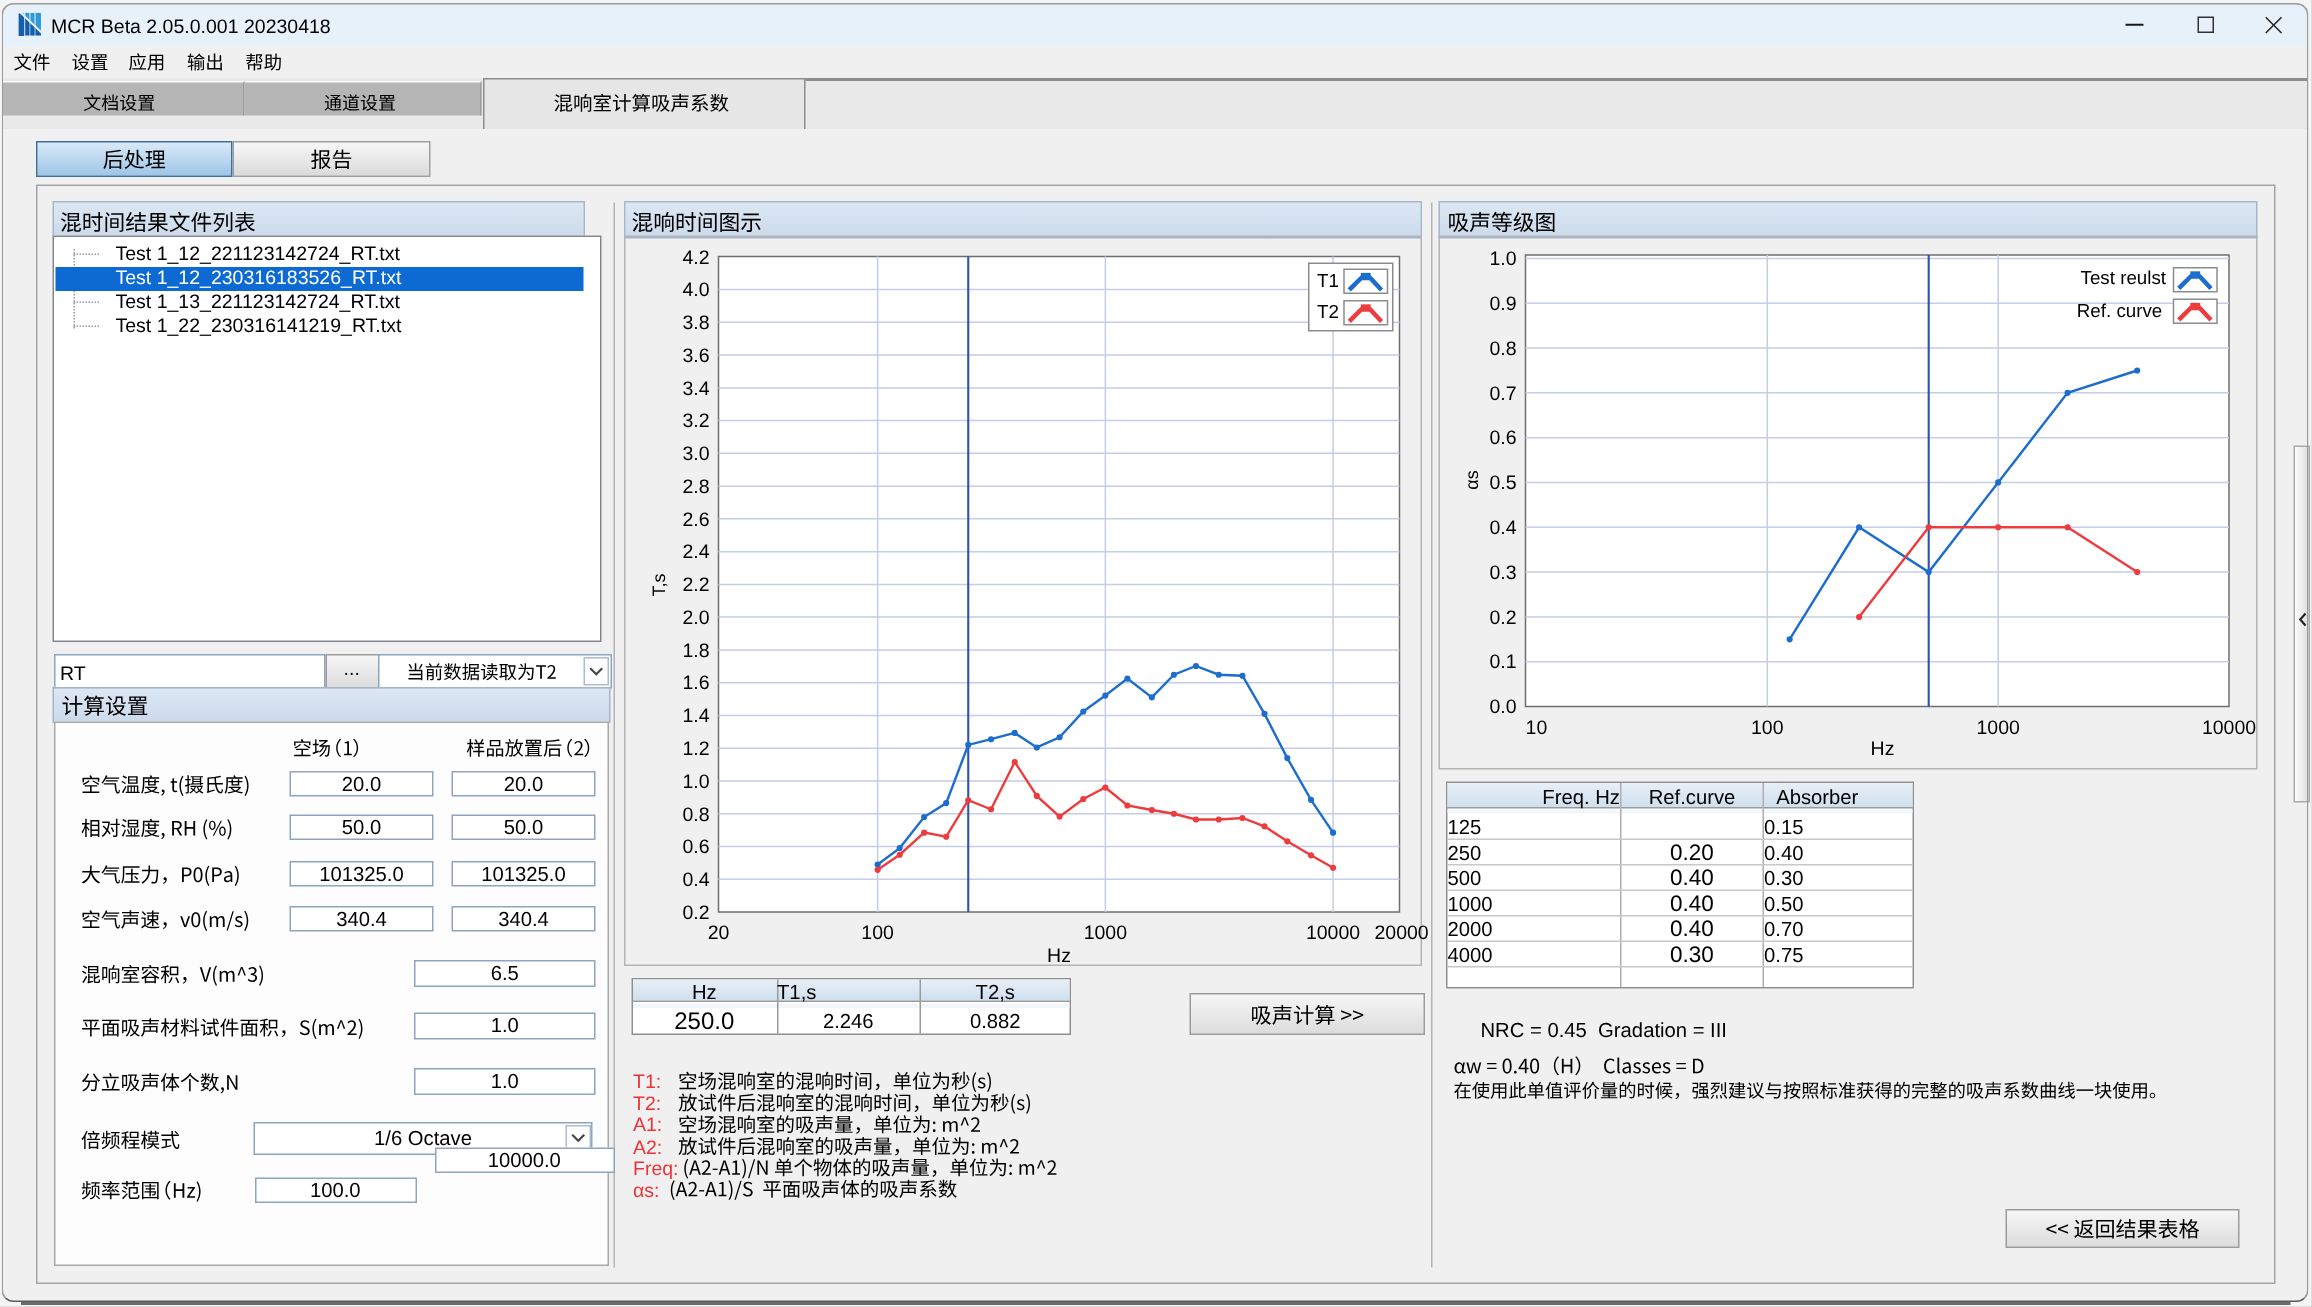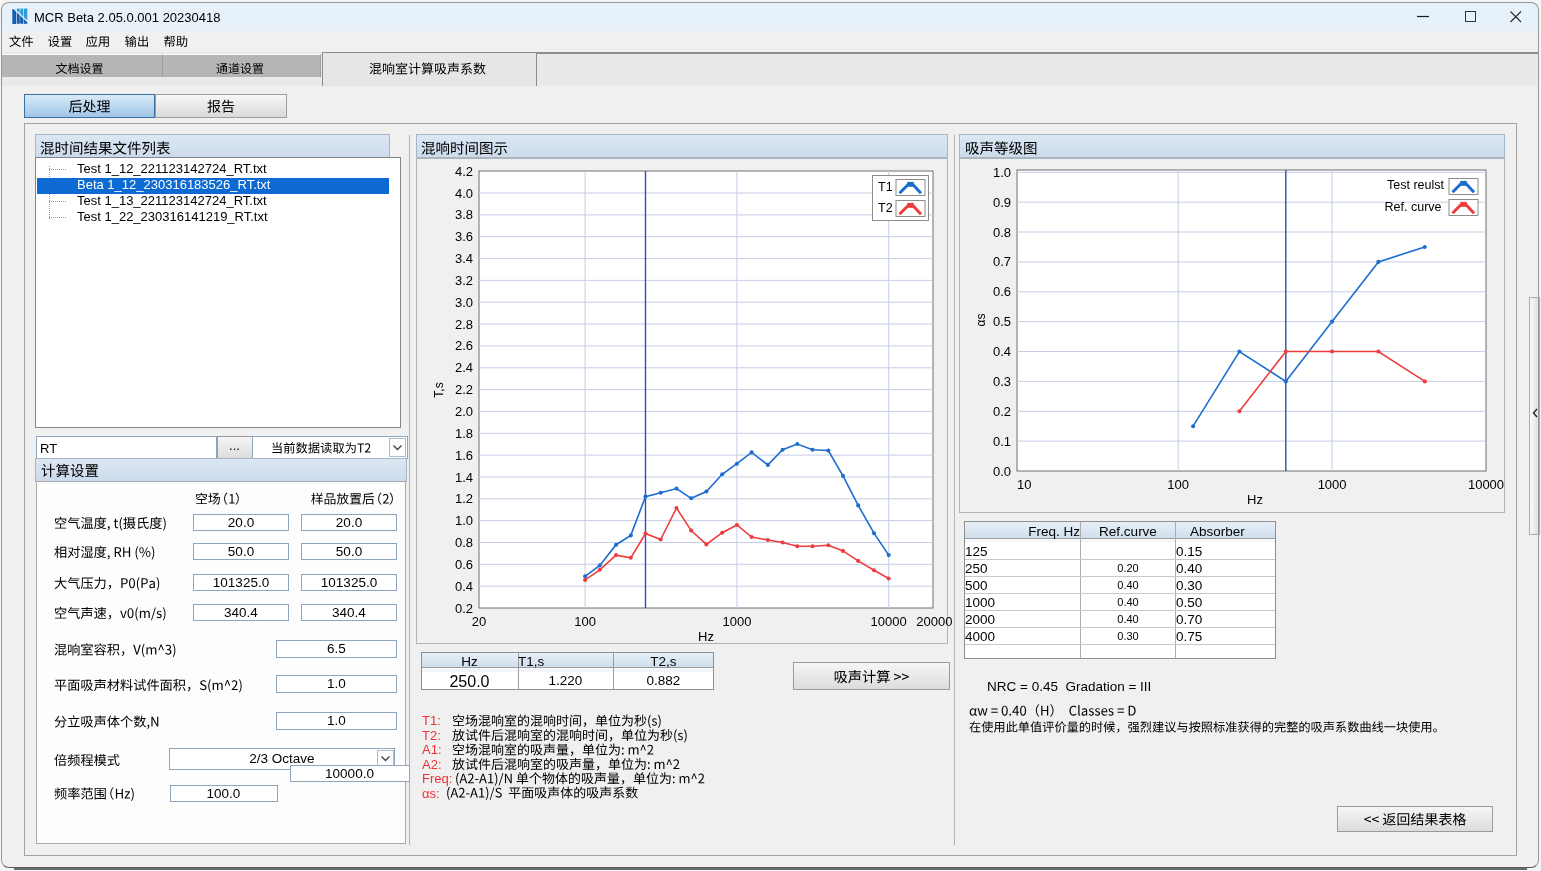--- a/index.html
+++ b/index.html
@@ -69,21 +69,21 @@
 
   <div class="abs" style="left:49px;top:166px;width:1px;height:53px;border-left:1px dotted #9a9a9a"></div>
   <div class="abs" style="left:49px;top:168.5px;width:17px;height:55px">
     <div class="abs" style="left:0;top:0;width:17px;border-top:1px dotted #9a9a9a"></div>
     <div class="abs" style="left:0;top:16px;width:17px;border-top:1px dotted #9a9a9a"></div>
     <div class="abs" style="left:0;top:32px;width:17px;border-top:1px dotted #9a9a9a"></div>
     <div class="abs" style="left:0;top:48px;width:17px;border-top:1px dotted #9a9a9a"></div>
   </div>
   <div class="abs" style="left:37px;top:177.5px;width:352px;height:16px;background:#0c6ad2"></div>
   <div class="abs" style="left:77px;top:161px;font-size:13px;line-height:16px;white-space:pre">Test 1_12_221123142724_RT.txt
-<span style="color:#fff">Beta 1_12_230316183526_RT.txt</span>
+<span style="color:#fff">Test 1_12_230316183526_RT.txt</span>
 Test 1_13_221123142724_RT.txt
 Test 1_22_230316141219_RT.txt</div>
 
   <div class="abs" style="left:36px;top:436px;width:181px;height:23px;background:#fff;border:1px solid #8ea4bf"></div>
   <div class="abs" style="left:40px;top:441px;font-size:13px">RT</div>
   <div class="btn abs" style="left:216.5px;top:436px;width:36px;height:23px;text-align:center;font-size:13px;line-height:17px">...</div>
   <div class="abs" style="left:252px;top:436px;width:156px;height:23px;background:#fff;border:1px solid #8ea4bf"></div>
   <div class="abs" style="left:389px;top:438px;width:17px;height:19px;background:#fdfdfd;border:1px solid #adbccf"></div>
   <svg class="abs" style="left:391px;top:444px" width="13" height="8" viewBox="0 0 13 8">
       <path d="M2.5 1.5l4 4 4-4" fill="none" stroke="#444" stroke-width="1.4"></path>
@@ -96,41 +96,41 @@
   <div class="inp abs" style="left:301px;top:514px;width:96px;height:17px">20.0</div>
   <div class="inp abs" style="left:193px;top:543px;width:96px;height:17px">50.0</div>
   <div class="inp abs" style="left:301px;top:543px;width:96px;height:17px">50.0</div>
   <div class="inp abs" style="left:193px;top:574px;width:96px;height:17px">101325.0</div>
   <div class="inp abs" style="left:301px;top:574px;width:96px;height:17px">101325.0</div>
   <div class="inp abs" style="left:193px;top:604px;width:96px;height:17px">340.4</div>
   <div class="inp abs" style="left:301px;top:604px;width:96px;height:17px">340.4</div>
   <div class="inp abs" style="left:276px;top:640px;width:121px;height:18px">6.5</div>
   <div class="inp abs" style="left:276px;top:675px;width:121px;height:18px">1.0</div>
   <div class="inp abs" style="left:276px;top:712px;width:121px;height:18px">1.0</div>
-  <div class="abs" style="left:169px;top:748px;width:226px;height:22px;background:#fff;border:1px solid #8ea4bf;text-align:center;font-size:13.5px;line-height:20px">2/3 Octave</div>
+  <div class="abs" style="left:169px;top:748px;width:226px;height:22px;background:#fff;border:1px solid #8ea4bf;text-align:center;font-size:13.5px;line-height:20px">1/6 Octave</div>
   <div class="abs" style="left:377px;top:750px;width:17px;height:18px;background:#fdfdfd;border:1px solid #adbccf"></div>
   <svg class="abs" style="left:379px;top:755px" width="13" height="8" viewBox="0 0 13 8">
       <path d="M2.5 1.5l4 4 4-4" fill="none" stroke="#444" stroke-width="1.4"></path>
     </svg>
   <div class="inp abs" style="left:169.5px;top:785px;width:108px;height:17px">100.0</div>
   <div class="inp abs" style="left:289.5px;top:765px;width:120px;height:17px">10000.0</div>
 
   <div class="band abs" style="left:416px;top:134px;width:532px;height:25px"></div>
   <div class="abs" style="left:416px;top:157px;width:532px;height:487px;border:1px solid #b4b4b4"></div>
 
   <div class="abs" style="left:421px;top:652px;width:293px;height:38px;border:1px solid #8f8f8f;background:#fff">
     <div class="abs" style="left:0;top:0;width:291px;height:15px;background:linear-gradient(#e8eff7,#cfdfee);border-bottom:1px solid #9a9a9a"></div>
     <div class="abs" style="left:0;top:16px;width:291px;height:3px;background:#f2f6fa"></div>
     <div class="abs" style="left:95.5px;top:0;width:1px;height:36px;background:#9a9a9a"></div>
     <div class="abs" style="left:191px;top:0;width:1px;height:36px;background:#9a9a9a"></div>
     <div class="abs" style="left:0;top:1px;width:95px;text-align:center;font-size:13.5px">Hz</div>
     <div class="abs" style="left:96px;top:1px;width:95px;text-align:left;font-size:13.5px">T1,s</div>
     <div class="abs" style="left:192px;top:1px;width:99px;text-align:center;font-size:13.5px">T2,s</div>
     <div class="abs" style="left:0;top:20px;width:95px;text-align:center;font-size:16px">250.0</div>
-    <div class="abs" style="left:96px;top:20px;width:95px;text-align:center;font-size:13.5px">1.220</div>
+    <div class="abs" style="left:96px;top:20px;width:95px;text-align:center;font-size:13.5px">2.246</div>
     <div class="abs" style="left:192px;top:20px;width:99px;text-align:center;font-size:13.5px">0.882</div>
   </div>
   <div class="btn abs" style="left:793px;top:662px;width:157px;height:28px"></div>
 
   <div class="abs" style="left:422px;top:714px;font-size:13px;line-height:14.5px;color:#ee3237;white-space:pre">T1:
 T2:
 A1:
 A2:
 Freq:
 αs:</div>
@@ -144,23 +144,23 @@
     <div class="abs" style="left:115px;top:0;width:1px;height:136px;background:#aeaeae"></div>
     <div class="abs" style="left:210px;top:0;width:1px;height:136px;background:#aeaeae"></div>
     <div class="abs" style="left:0;top:37px;width:310px;height:1px;background:#c8c8c8"></div>
     <div class="abs" style="left:0;top:54px;width:310px;height:1px;background:#c8c8c8"></div>
     <div class="abs" style="left:0;top:71px;width:310px;height:1px;background:#c8c8c8"></div>
     <div class="abs" style="left:0;top:88px;width:310px;height:1px;background:#c8c8c8"></div>
     <div class="abs" style="left:0;top:105px;width:310px;height:1px;background:#c8c8c8"></div>
     <div class="abs" style="left:0;top:122px;width:310px;height:1px;background:#c8c8c8"></div>
     <div class="abs" style="left:0;top:2px;width:115px;text-align:right;font-size:13.5px">Freq. Hz</div>
     <div class="abs" style="left:116px;top:2px;width:94px;text-align:center;font-size:13.5px">Ref.curve</div>
-    <div class="abs" style="left:225px;top:2px;width:99px;font-size:13.5px">Absorber</div>
+    <div class="abs" style="left:197px;top:2px;width:99px;text-align:center;font-size:13.5px">Absorber</div>
     <div class="abs" style="left:0;top:21px;width:115px;font-size:13.5px;line-height:17px">125<br>250<br>500<br>1000<br>2000<br>4000</div>
-    <div class="abs" style="left:116px;top:21px;width:94px;text-align:center;font-size:11px;line-height:17px"><br>0.20<br>0.40<br>0.40<br>0.40<br>0.30</div>
+    <div class="abs" style="left:116px;top:21px;width:94px;text-align:center;font-size:15px;line-height:17px"><br>0.20<br>0.40<br>0.40<br>0.40<br>0.30</div>
     <div class="abs" style="left:211px;top:21px;width:99px;text-align:left;font-size:13.5px;line-height:17px">0.15<br>0.40<br>0.30<br>0.50<br>0.70<br>0.75</div>
   </div>
   <div class="abs" style="left:987px;top:679px;font-size:13.5px">NRC = 0.45&nbsp; Gradation = III</div>
   <div class="btn abs" style="left:1337px;top:806px;width:156px;height:26px"></div>
 
   <div class="abs" style="left:1529px;top:297px;width:11px;height:238px;background:linear-gradient(90deg,#fbfbfb,#dedede);border:1px solid #ababab"></div>
   <svg class="abs" style="left:1531px;top:407px" width="8" height="12" viewBox="0 0 8 12">
       <path d="M6 2L2.5 6l3.5 4" fill="none" stroke="#222" stroke-width="1.4"></path>
     </svg>
 

